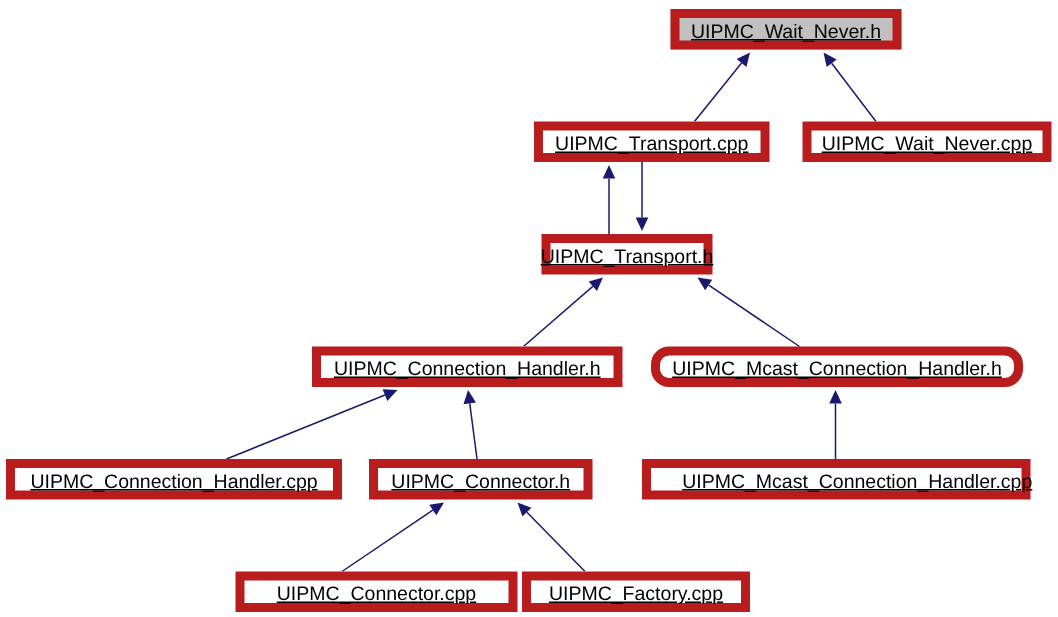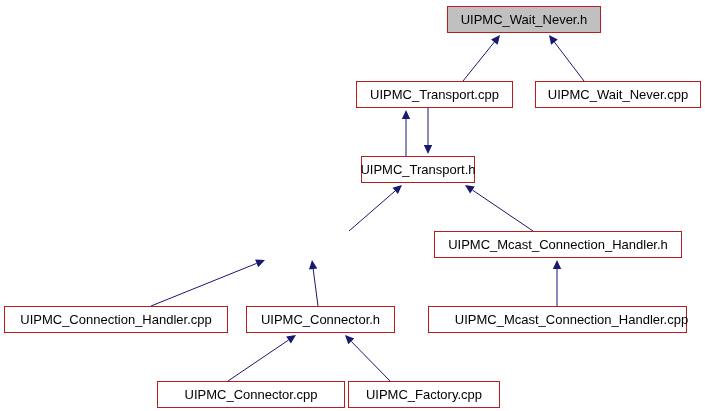--- a/index.html
+++ b/index.html
@@ -25,26 +25,27 @@
   #edge-layer {
     position: absolute;
     left: 0;
     top: 0;
     width: 705px;
     height: 411px;
   }
   .node {
     position: absolute;
     box-sizing: border-box;
-    border: 1px solid #b91c1c;
+    border: 6px solid #b91c1c;
     background: #ffffff;
     display: flex;
-    align-items: center;
+    align-items: flex-end;
     justify-content: center;
     white-space: nowrap;
+    text-decoration: underline;
   }
   .node.root {
     background: #c0c0c0;
   }
   .node-label {
     font-family: "Liberation Sans", sans-serif;
     font-size: 13px;
     color: #000000;
     line-height: 1;
     letter-spacing: 0px;
@@ -83,21 +84,24 @@
     </div>
     <div class="node" style="left: 356px; top: 81px; width: 157px; height: 27px;">
       <span class="node-label">UIPMC_Transport.cpp</span>
     </div>
     <div class="node" style="left: 535px; top: 81px; width: 166px; height: 27px;">
       <span class="node-label">UIPMC_Wait_Never.cpp</span>
     </div>
     <div class="node" style="left: 361px; top: 156px; width: 114px; height: 27px;">
       <span class="node-label">UIPMC_Transport.h</span>
     </div>
-    <div class="node" style="left: 434px; top: 231px; width: 248px; height: 27px;">
+    <div class="node" style="left: 208px; top: 231px; width: 207px; height: 27px;">
+      <span class="node-label">UIPMC_Connection_Handler.h</span>
+    </div>
+    <div class="node" style="left: 434px; top: 231px; width: 248px; height: 27px; border-radius: 12px;">
       <span class="node-label">UIPMC_Mcast_Connection_Handler.h</span>
     </div>
     <div class="node" style="left: 4px; top: 306px; width: 224px; height: 27px;">
       <span class="node-label">UIPMC_Connection_Handler.cpp</span>
     </div>
     <div class="node" style="left: 246px; top: 306px; width: 149px; height: 27px;">
       <span class="node-label">UIPMC_Connector.h</span>
     </div>
     <div class="node" style="left: 428px; top: 306px; width: 259px; height: 27px; padding-left: 28px;">
       <span class="node-label">UIPMC_Mcast_Connection_Handler.cpp</span>

